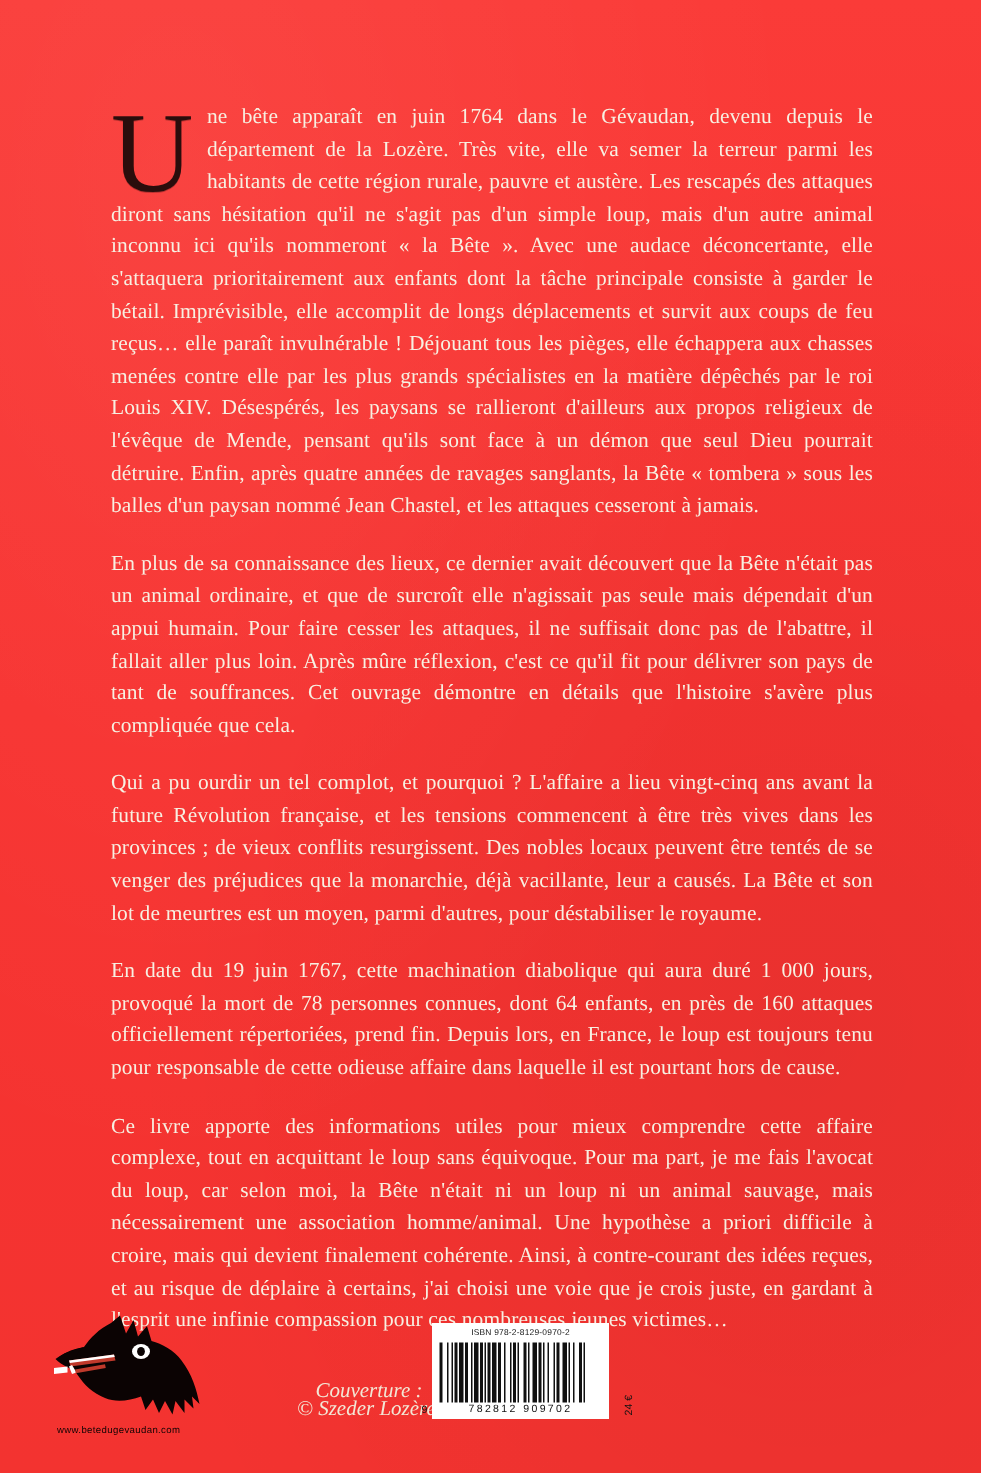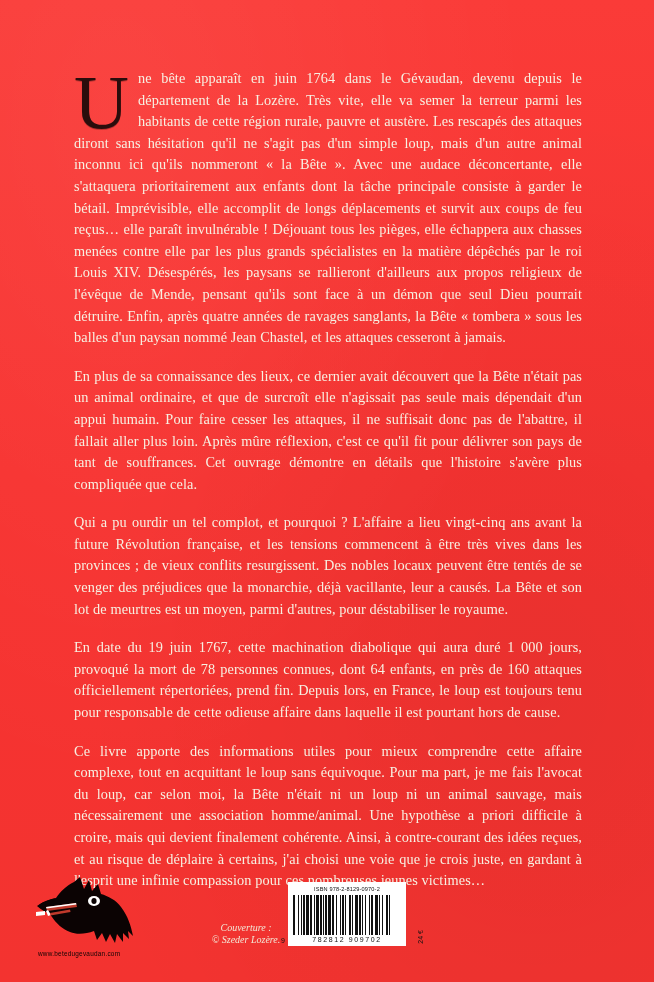--- a/index.html
+++ b/index.html
@@ -85,21 +85,21 @@
     padding-left: 2px;
   }
   .credit {
     position: absolute;
     left: 196px;
     bottom: 36px;
     width: 100px;
     text-align: center;
     color: #f2e7d6;
     font-style: italic;
-    font-size: 10px;
+    font-size: 14px;
     line-height: 12px;
   }
   .barcode-box {
     position: absolute;
     left: 288px;
     bottom: 36px;
     width: 108px;
     background: #ffffff;
     padding: 4px 5px 2px 5px;
     box-sizing: content-box;

